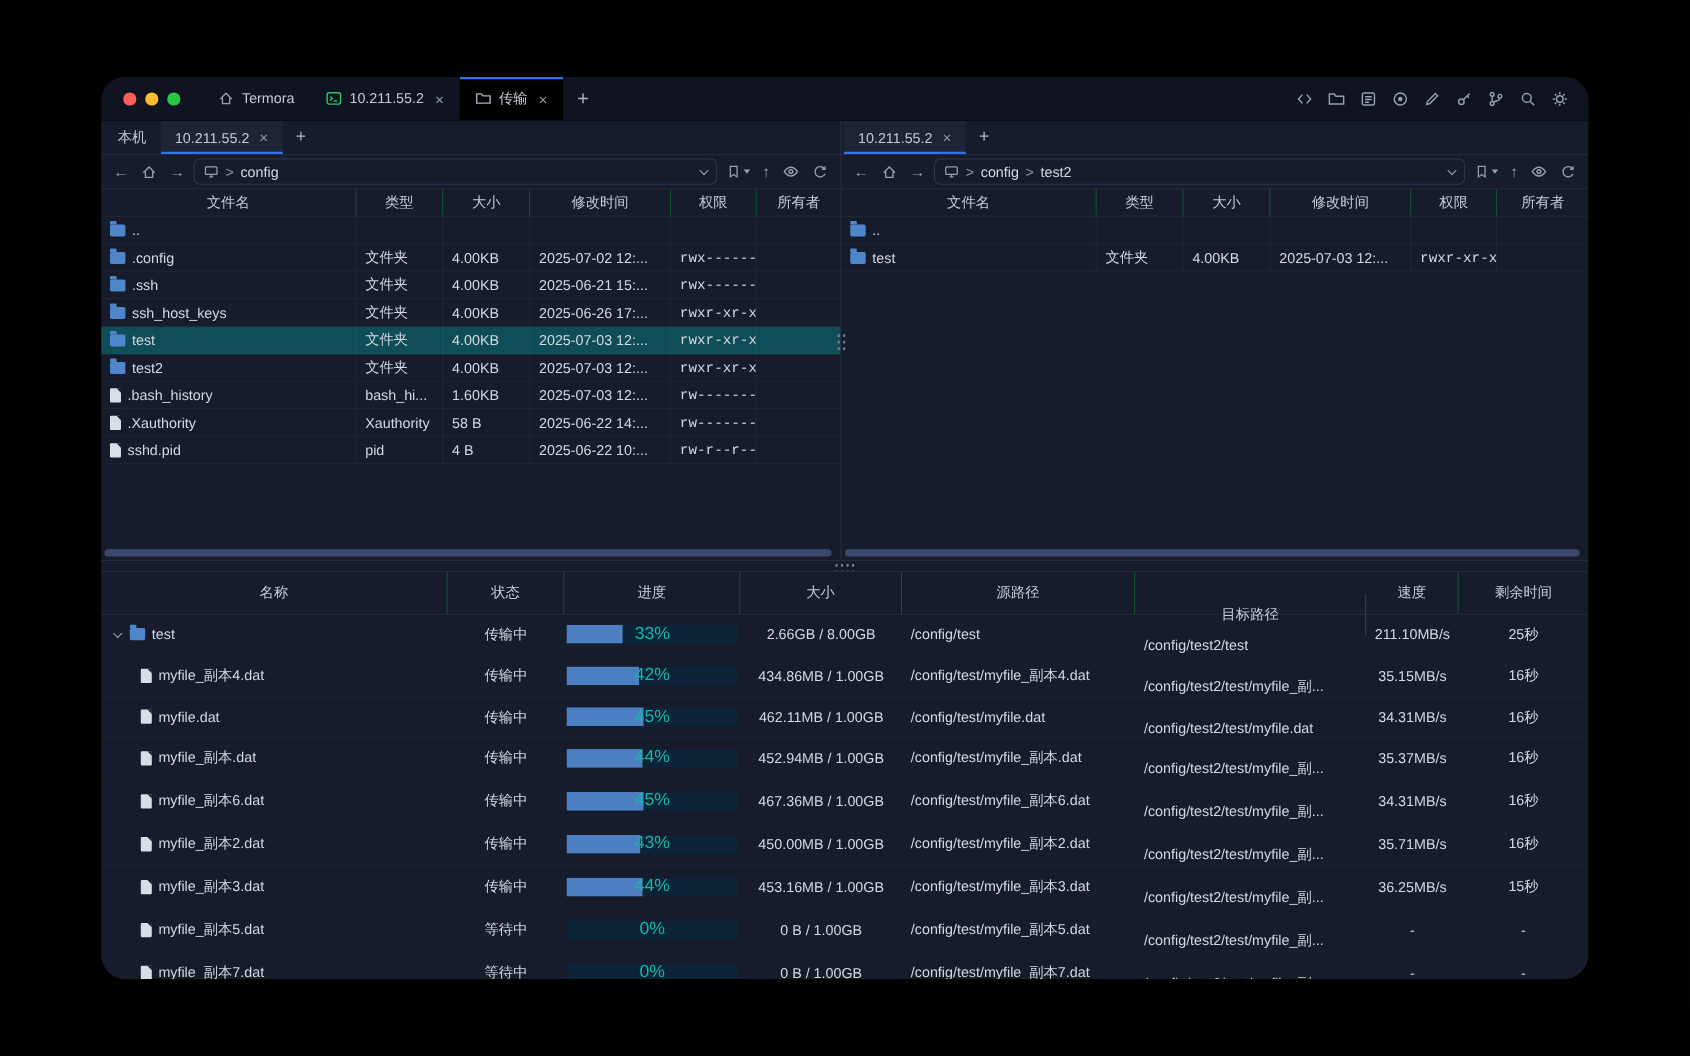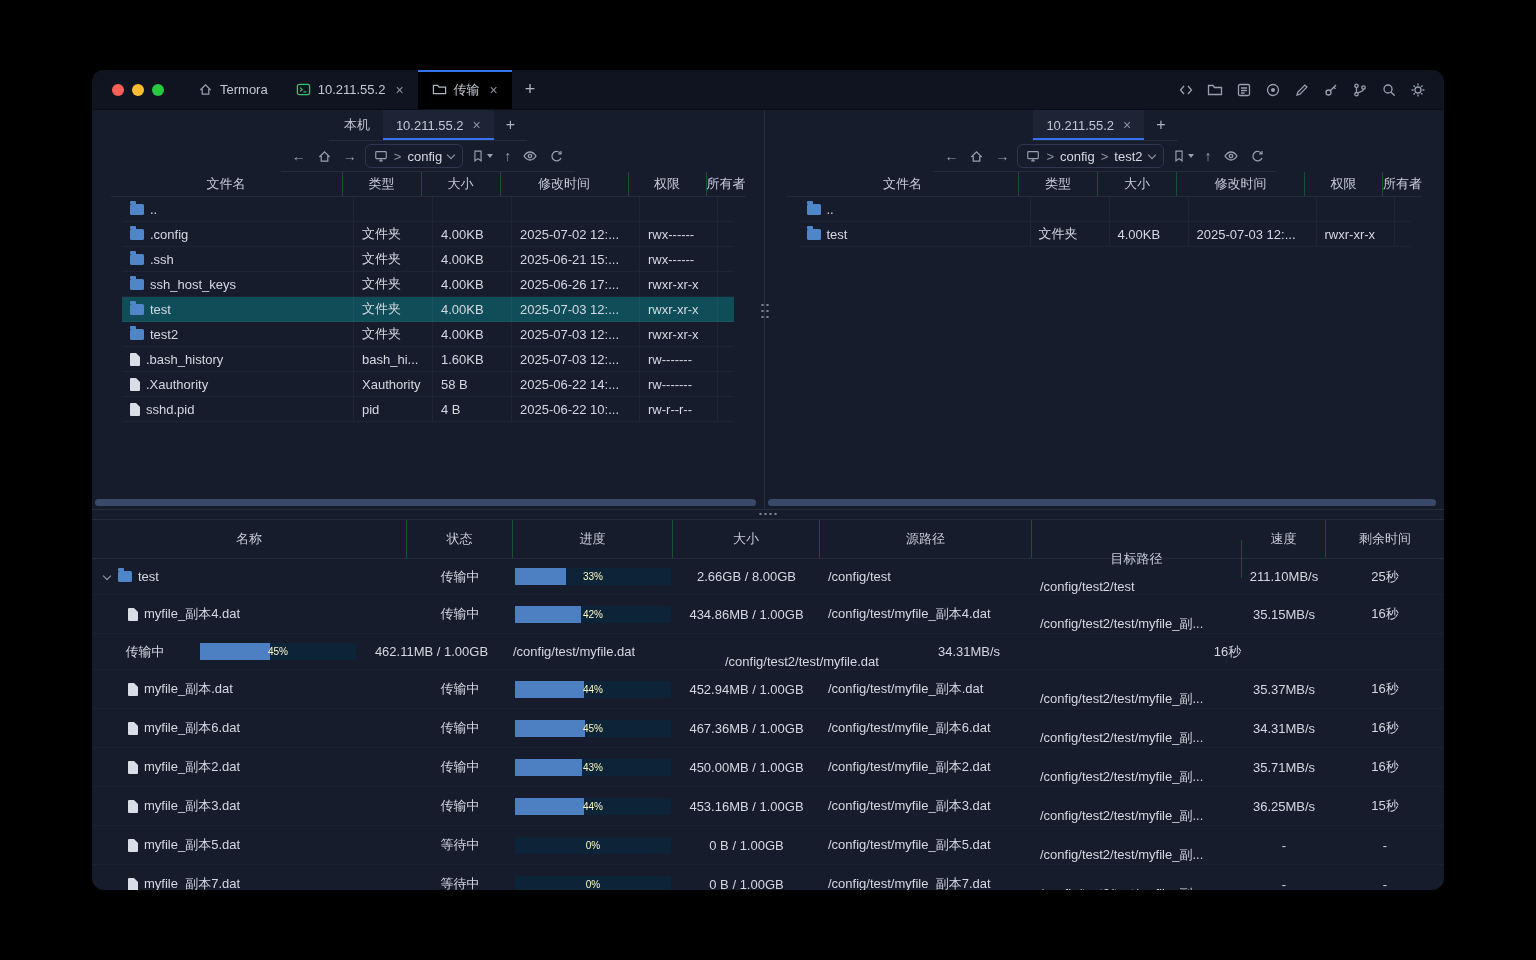--- a/index.html
+++ b/index.html
@@ -1,37 +1,37 @@
 <!DOCTYPE html>
 <html><head>
 <meta charset="utf-8">
 <style>
   *{margin:0;padding:0;box-sizing:border-box;}
   html,body{width:1536px;height:960px;background:#000;overflow:hidden;}
   body{font-family:"Liberation Sans","DejaVu Sans",sans-serif;font-size:13px;color:#d4d8e1;}
   svg{display:block;}
-  .window{position:absolute;left:92px;top:70px;width:1352px;height:820px;background:#161c2b;border-radius:12px;overflow:hidden;box-shadow:0 30px 80px rgba(0,0,0,.9);display:flex;flex-direction:column;}
+  .window{position:absolute;left:92px;top:70px;width:1352px;height:820px;background:#161c2b;border-radius:22px;overflow:hidden;box-shadow:0 30px 80px rgba(0,0,0,.9);display:flex;flex-direction:column;}
 
   
   .titlebar{flex:0 0 40px;background:#0f1420;display:flex;align-items:stretch;border-bottom:1px solid #0a0d15;}
   .traffic{display:flex;align-items:center;gap:8px;padding:0 20px;}
   .dot{width:12px;height:12px;border-radius:50%;}
   .dot.red{background:#ff5f57}.dot.yellow{background:#febc2e}.dot.green{background:#28c840}
   .app-tabs{display:flex;align-items:stretch;}
   .app-tab{display:flex;align-items:center;gap:7px;padding:0 14px;color:#c3c8d4;}
   .app-tab.active{background:#000000;box-shadow:inset 0 2px 0 #3574f0;text-align:center;}
   .tab-close{color:#8b93a3;font-size:14px;margin-left:3px;}
   .tab-add{display:flex;align-items:center;padding:0 13px;font-size:18px;color:#aeb4c2;}
   .tb-icons{margin-left:auto;display:flex;align-items:center;gap:13px;padding-right:18px;color:#98a0b0;}
   .tbi{display:flex;align-items:center;}
 
   
   .main{flex:1;display:flex;flex-direction:column;min-height:0;}
   .panes{flex:0 0 400px;display:flex;border-bottom:1px solid #262d3f;position:relative;}
-  .pane{display:flex;flex-direction:column;position:relative;min-width:0;align-items:center;}
+  .pane{display:flex;flex-direction:column;position:relative;min-width:0;}
   .pane.left{flex:0 0 673px;border-right:1px solid #262d3f;}
   .pane.right{flex:1;}
   .ptabs{flex:0 0 31px;display:flex;align-items:stretch;border-bottom:1px solid #232a3b;padding-left:2px;}
   .ptab{display:flex;align-items:center;gap:6px;padding:0 13px;color:#c3c8d4;}
   .ptab.active{background:#1d2436;box-shadow:inset 0 -2px 0 #3574f0;}
   .ptab-add{display:flex;align-items:center;padding:0 12px;font-size:16px;color:#aeb4c2;}
   .nav{flex:0 0 31px;display:flex;align-items:center;gap:5px;padding:0 8px;border-bottom:1px solid #232a3b;}
   .nicon{color:#98a0b0;display:flex;align-items:center;font-size:14px;padding:0 3px;line-height:1;}
   .pathbox{flex:1;height:24px;border:1px solid #2e3650;border-radius:6px;display:flex;align-items:center;gap:6px;padding:0 8px;min-width:0;}
   .psep{color:#8b93a3;}
@@ -40,21 +40,21 @@
   .caret{width:0;height:0;border-left:3.5px solid transparent;border-right:3.5px solid transparent;border-top:4px solid #98a0b0;margin-left:2px;}
 
   
   .fhead{display:flex;flex:0 0 25px;border-bottom:1px solid #232a3b;color:#c7ccd7;}
   .hc{display:flex;align-items:center;justify-content:center;height:100%;border-right:1px solid #14532d;overflow:hidden;white-space:nowrap;}
   .hc:last-child{border-right:none;}
   .frow{display:flex;flex:0 0 25px;border-bottom:1px solid rgba(255,255,255,.035);}
   .frow .c{display:flex;align-items:center;height:100%;padding:0 8px;border-right:1px solid rgba(255,255,255,.045);overflow:hidden;white-space:nowrap;gap:6px;}
   .frow .c:last-child{border-right:none;}
   .frow.selected{background:#0f4e58;}
-  .c-name{flex:0 0 232px;}.c-type{flex:0 0 79px;}.c-size{flex:0 0 79px;}.c-mtime{flex:0 0 128px;}.c-perm{flex:0 0 78px;}.c-owner{flex:1;}
+  .c-name{flex:0 0 232px;}.c-type{flex:0 0 79px;}.c-size{flex:0 0 79px;}.c-mtime{flex:0 0 128px;}.c-perm{flex:0 0 78px;font-family:Liberation Mono, monospace;}.c-owner{flex:1;}
   .i-folder{flex:0 0 14px;width:14px;height:11px;background:#4f86c9;border-radius:1.5px;position:relative;}
   .i-folder::before{content:"";position:absolute;top:-3px;left:0;width:6px;height:3px;background:#4f86c9;border-radius:1px 1px 0 0;}
   .i-file{flex:0 0 10px;width:10px;height:13px;background:#d9dde6;border-radius:1px;position:relative;}
   .i-file::before{content:"";position:absolute;top:0;right:0;border-style:solid;border-width:0 4px 4px 0;border-color:transparent #161c2b transparent transparent;}
   .hscroll{position:absolute;left:3px;right:8px;bottom:3px;height:7px;border-radius:4px;background:#3a486a;}
   .grip{position:absolute;background:radial-gradient(circle,#7a8296 1px,transparent 1.3px);background-size:5px 6px;}
   .grip-v{width:9px;height:18px;left:668px;top:192px;}
   .grip-h{width:19px;height:8px;left:calc(50% - 10px);top:1px;}
 
   
@@ -65,21 +65,21 @@
   .t-name{flex:0 0 315px;gap:6px;padding-left:8px;}
   .t-status{flex:0 0 106px;justify-content:center;}
   .t-prog{flex:0 0 160px;padding:0 2px;}
   .t-size{flex:0 0 147px;justify-content:center;}
   .t-src{flex:0 0 212px;padding-left:8px;}
   .t-dst{flex:0 0 210px;padding-left:8px;margin-top:20px;}
   .t-speed{flex:0 0 84px;justify-content:center;}
   .t-eta{flex:1;justify-content:center;}
   .track{position:relative;width:100%;height:17px;background:#0c2338;overflow:hidden;}
   .fill{position:absolute;left:0;top:0;bottom:0;background:#4d80c2;}
-  .plabel{position:absolute;inset:0;display:flex;align-items:center;justify-content:center;font-size:10px;color:#fef9c3;}
+  .plabel{position:absolute;inset:0;display:flex;align-items:center;justify-content:center;font-size:16px;color:#14b8a6;}
   .indent{padding-left:36px;}
   .chev-exp{width:6px;height:6px;border-right:1.5px solid #9aa2b2;border-bottom:1.5px solid #9aa2b2;transform:rotate(45deg);margin:-2px 2px 0 4px;flex:0 0 auto;}
 </style>
 </head>
 <body>
 
 <div class="window">
 
   <div class="titlebar">
     <div class="traffic">
@@ -469,20 +469,24 @@
               <span class="plabel">42%</span>
             </div>
           </div>
         <div class="tc t-size">434.86MB / 1.00GB</div>
         <div class="tc t-src">/config/test/myfile_副本4.dat</div>
         <div class="tc t-dst">/config/test2/test/myfile_副...</div>
         <div class="tc t-speed">35.15MB/s</div>
         <div class="tc t-eta">16秒</div>
       </div>
       <div class="trow">
+        <div class="tc t-name indent">
+            <span class="i-file"></span>
+            <span>myfile.dat</span>
+          </div>
         <div class="tc t-status">传输中</div>
         <div class="tc t-prog">
             <div class="track">
               <div class="fill" style="width: 45%;"></div>
               <span class="plabel">45%</span>
             </div>
           </div>
         <div class="tc t-size">462.11MB / 1.00GB</div>
         <div class="tc t-src">/config/test/myfile.dat</div>
         <div class="tc t-dst">/config/test2/test/myfile.dat</div>

